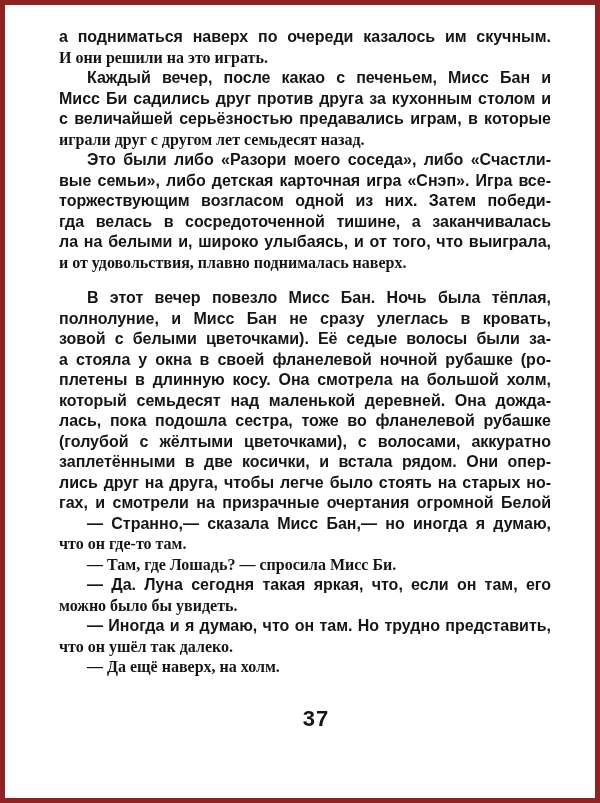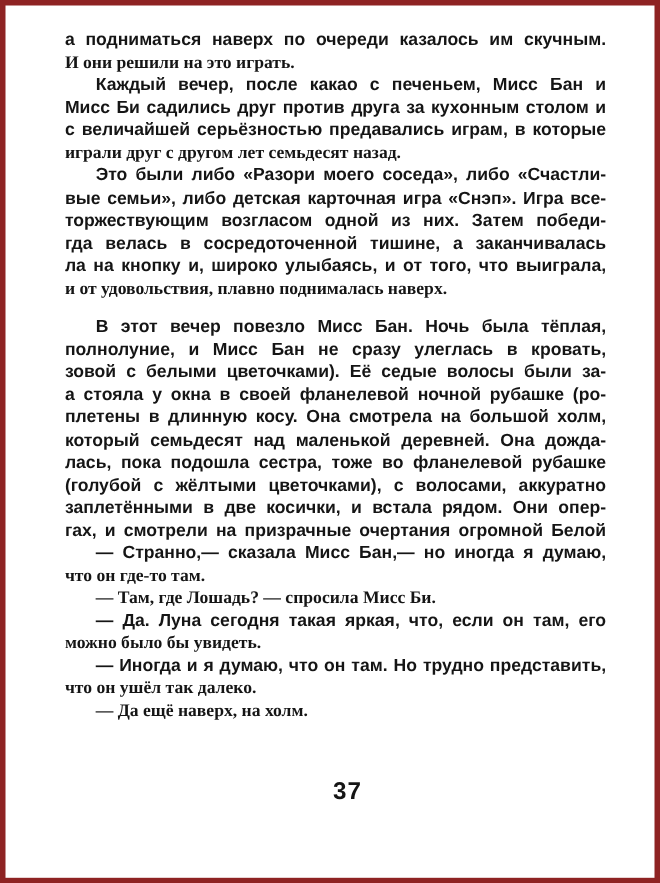--- a/index.html
+++ b/index.html
@@ -50,31 +50,32 @@
       <div class="line">а подниматься наверх по очереди казалось им скучным.</div>
       <div class="line last">И они решили на это играть.</div>
       <div class="line indent">Каждый вечер, после какао с печеньем, Мисс Бан и</div>
       <div class="line">Мисс Би садились друг против друга за кухонным столом и</div>
       <div class="line">с величайшей серьёзностью предавались играм, в которые</div>
       <div class="line last">играли друг с другом лет семьдесят назад.</div>
       <div class="line indent">Это были либо «Разори моего соседа», либо «Счастли-</div>
       <div class="line">вые семьи», либо детская карточная игра «Снэп». Игра все-</div>
       <div class="line">торжествующим возгласом одной из них. Затем победи-</div>
       <div class="line">гда велась в сосредоточенной тишине, а заканчивалась</div>
-      <div class="line">ла на кнопку и, широко улыбаясь, и от того, что выиграла,</div>
+      <div class="line">ла на белыми и, широко улыбаясь, и от того, что выиграла,</div>
       <div class="line last">и от удовольствия, плавно поднималась наверх.</div>
       <div class="line indent gap">В этот вечер повезло Мисс Бан. Ночь была тёплая,</div>
       <div class="line">полнолуние, и Мисс Бан не сразу улеглась в кровать,</div>
       <div class="line">зовой с белыми цветочками). Её седые волосы были за-</div>
       <div class="line">а стояла у окна в своей фланелевой ночной рубашке (ро-</div>
       <div class="line">плетены в длинную косу. Она смотрела на большой холм,</div>
       <div class="line">который семьдесят над маленькой деревней. Она дожда-</div>
       <div class="line">лась, пока подошла сестра, тоже во фланелевой рубашке</div>
       <div class="line">(голубой с жёлтыми цветочками), с волосами, аккуратно</div>
       <div class="line">заплетёнными в две косички, и встала рядом. Они опер-</div>
+      <div class="line">лись друг на друга, чтобы легче было стоять на старых но-</div>
       <div class="line">гах, и смотрели на призрачные очертания огромной Белой</div>
       <div class="line indent">— Странно,— сказала Мисс Бан,— но иногда я думаю,</div>
       <div class="line last">что он где-то там.</div>
       <div class="line indent last">— Там, где Лошадь? — спросила Мисс Би.</div>
       <div class="line indent">— Да. Луна сегодня такая яркая, что, если он там, его</div>
       <div class="line last">можно было бы увидеть.</div>
       <div class="line indent">— Иногда и я думаю, что он там. Но трудно представить,</div>
       <div class="line last">что он ушёл так далеко.</div>
       <div class="line indent last">— Да ещё наверх, на холм.</div>
     </div>

